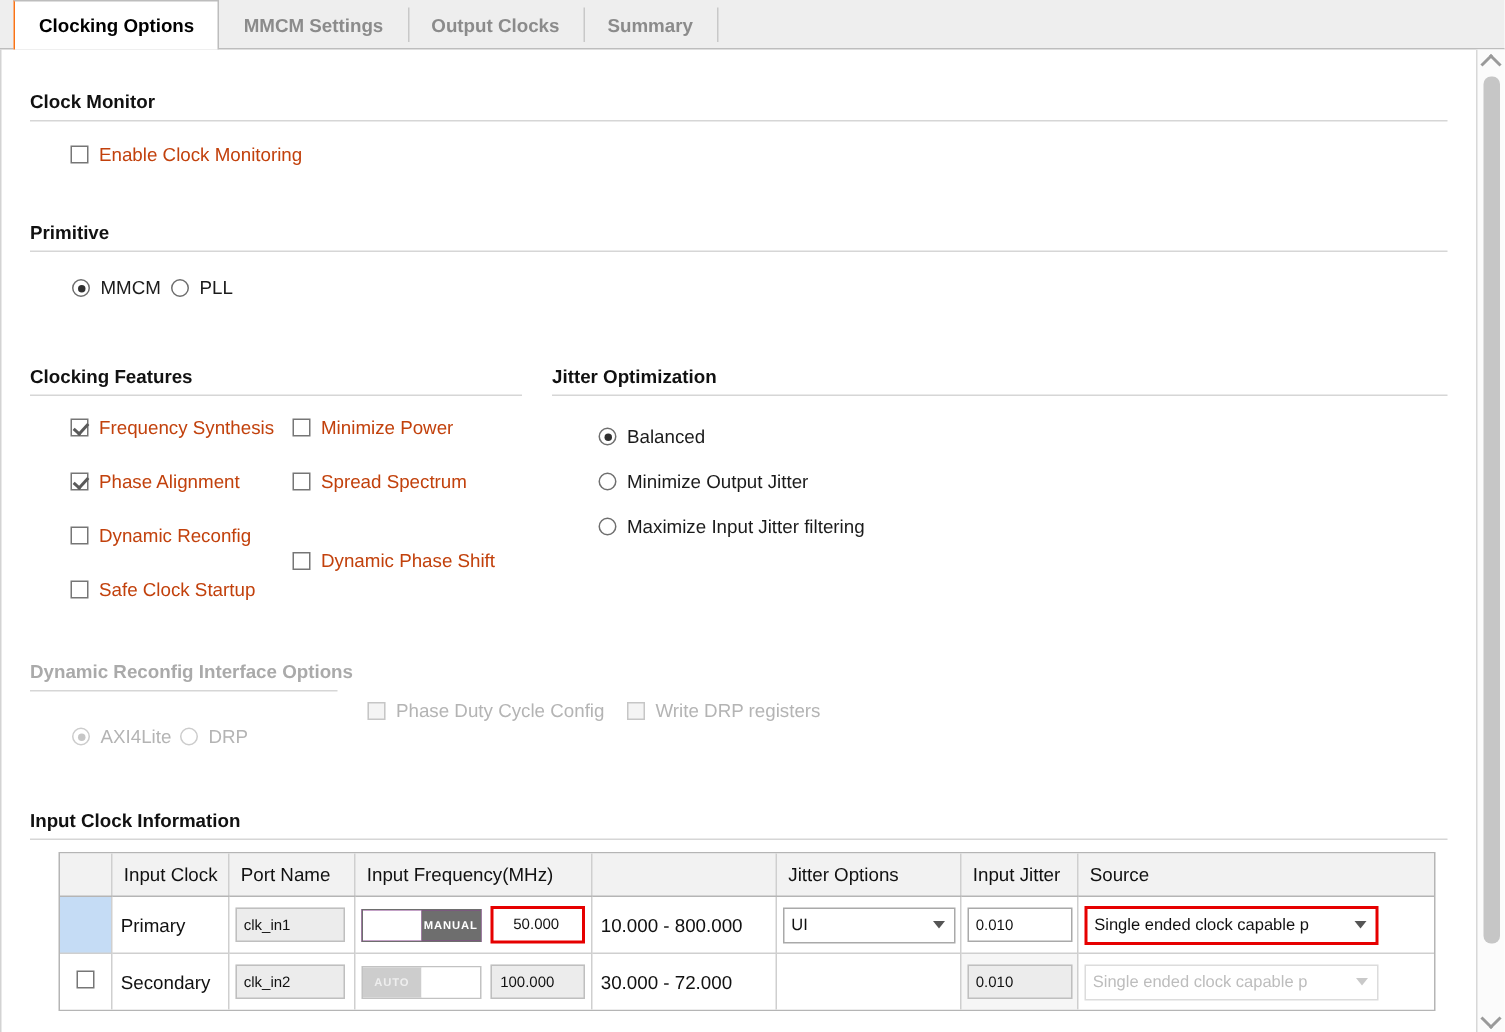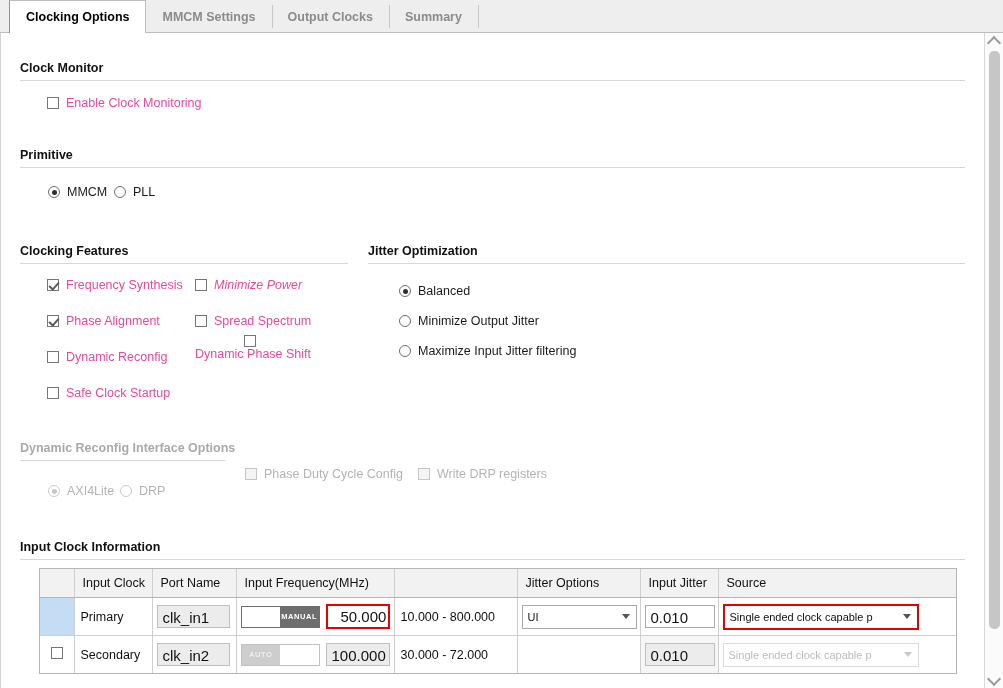--- a/index.html
+++ b/index.html
@@ -138,21 +138,21 @@
     width: 4px;
     height: 8px;
     border: solid #5a5a5a;
     border-width: 0 2px 2px 0;
     transform: rotate(42deg);
   }
   .cb-box.dis {
     border-color: #c6c6c6;
     background: #f4f4f4;
   }
-  .cb-label { font-size: 12.5px; color: #ec4899; }
+  .cb-label { font-size: 12.5px; color: #c2410c; }
   .cb-label.dis { color: #b4b4b4; }
 
   
   .rd-row {
     position: absolute;
     display: flex;
     align-items: center;
     white-space: nowrap;
   }
   .rd-circle {
@@ -222,21 +222,21 @@
 
   .txt-dis { color: #b9b9b9; }
 
   .field {
     border: 1px solid #a9a9a9;
     background: #ffffff;
     height: 23px;
     line-height: 23px;
     padding: 0 5px;
     box-sizing: border-box;
-    font-size: 15px;
+    font-size: 10px;
     color: #111111;
     display: inline-block;
   }
   .field.readonly {
     background: #ececec;
     border-color: #bfbfbf;
   }
   .field.hl {
     border: 2px solid #e60000;
     height: 25px;
@@ -404,39 +404,39 @@
       <span class="rd-label">PLL</span>
     </div>
 
     <div class="section-title" style="left:19px; top:211px;">Clocking Features</div>
     <div class="rule" style="left:19px; top:230px; width:328px;"></div>
 
     <div class="cb-row" style="left:46px; top:245px;">
       <span class="cb-box checked"></span>
       <span class="cb-label">Frequency Synthesis</span>
     </div>
-    <div class="cb-row" style="left:194px; top:245px;font-style:italic;">
+    <div class="cb-row" style="left:194px; top:245px;">
       <span class="cb-box"></span>
       <span class="cb-label">Minimize Power</span>
     </div>
 
     <div class="cb-row" style="left:46px; top:281px;">
       <span class="cb-box checked"></span>
       <span class="cb-label">Phase Alignment</span>
     </div>
     <div class="cb-row" style="left:194px; top:281px;">
       <span class="cb-box"></span>
       <span class="cb-label">Spread Spectrum</span>
     </div>
 
     <div class="cb-row" style="left:46px; top:317px;">
       <span class="cb-box"></span>
       <span class="cb-label">Dynamic Reconfig</span>
     </div>
-    <div class="cb-row" style="left:194px; top:302px;flex-direction:column;">
+    <div class="cb-row" style="left:194px; top:334px;">
       <span class="cb-box"></span>
       <span class="cb-label">Dynamic Phase Shift</span>
     </div>
 
     <div class="cb-row" style="left:46px; top:353px;">
       <span class="cb-box"></span>
       <span class="cb-label">Safe Clock Startup</span>
     </div>
 
     <div class="section-title" style="left:367px; top:211px;">Jitter Optimization</div>

